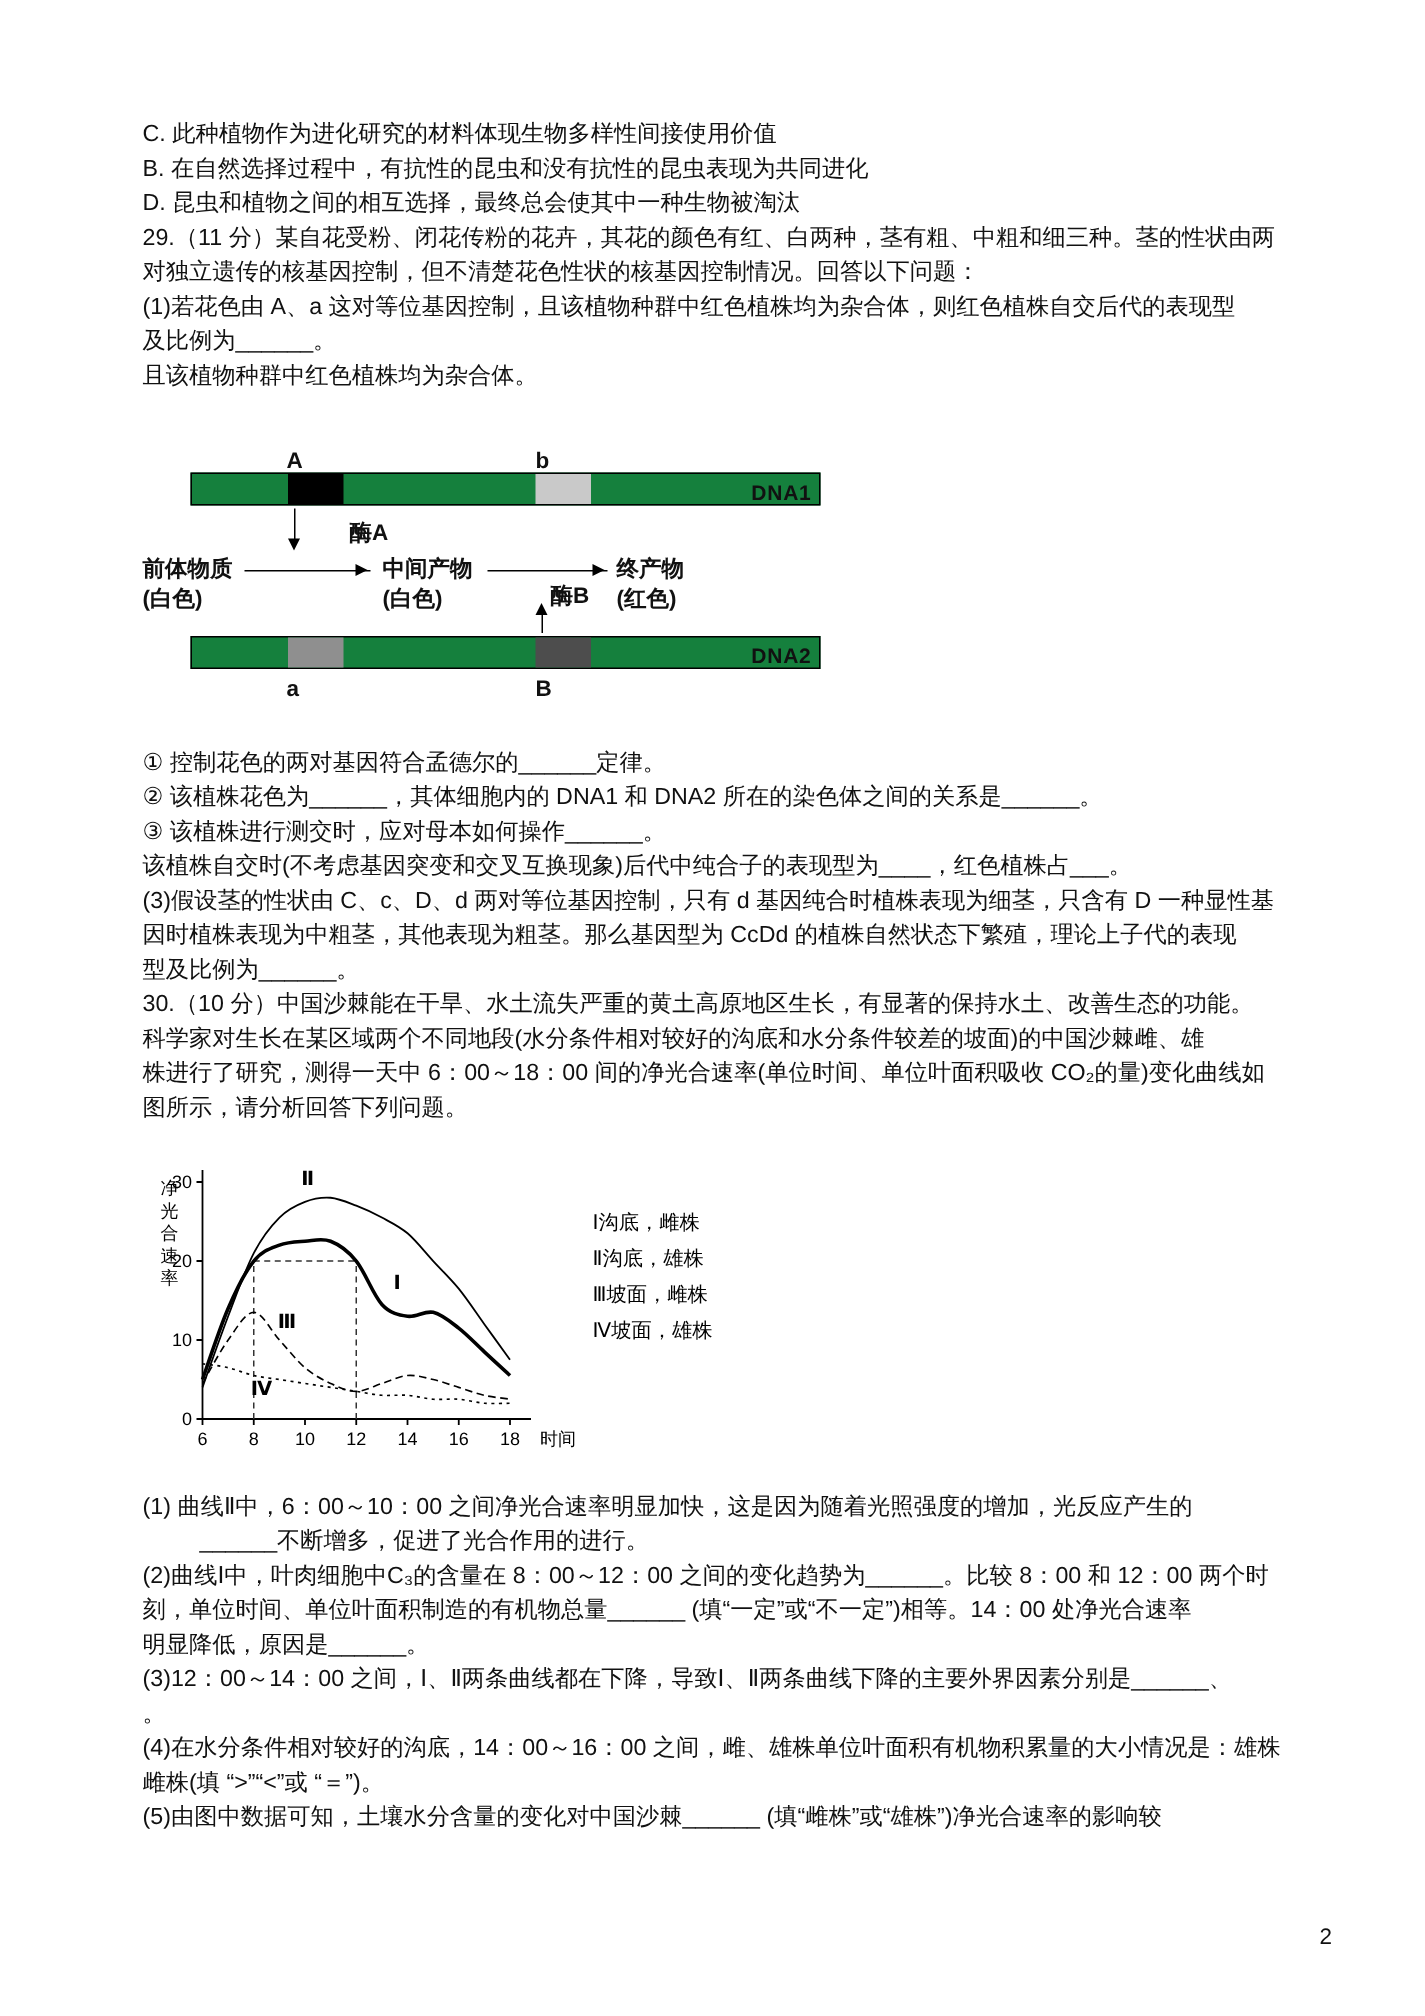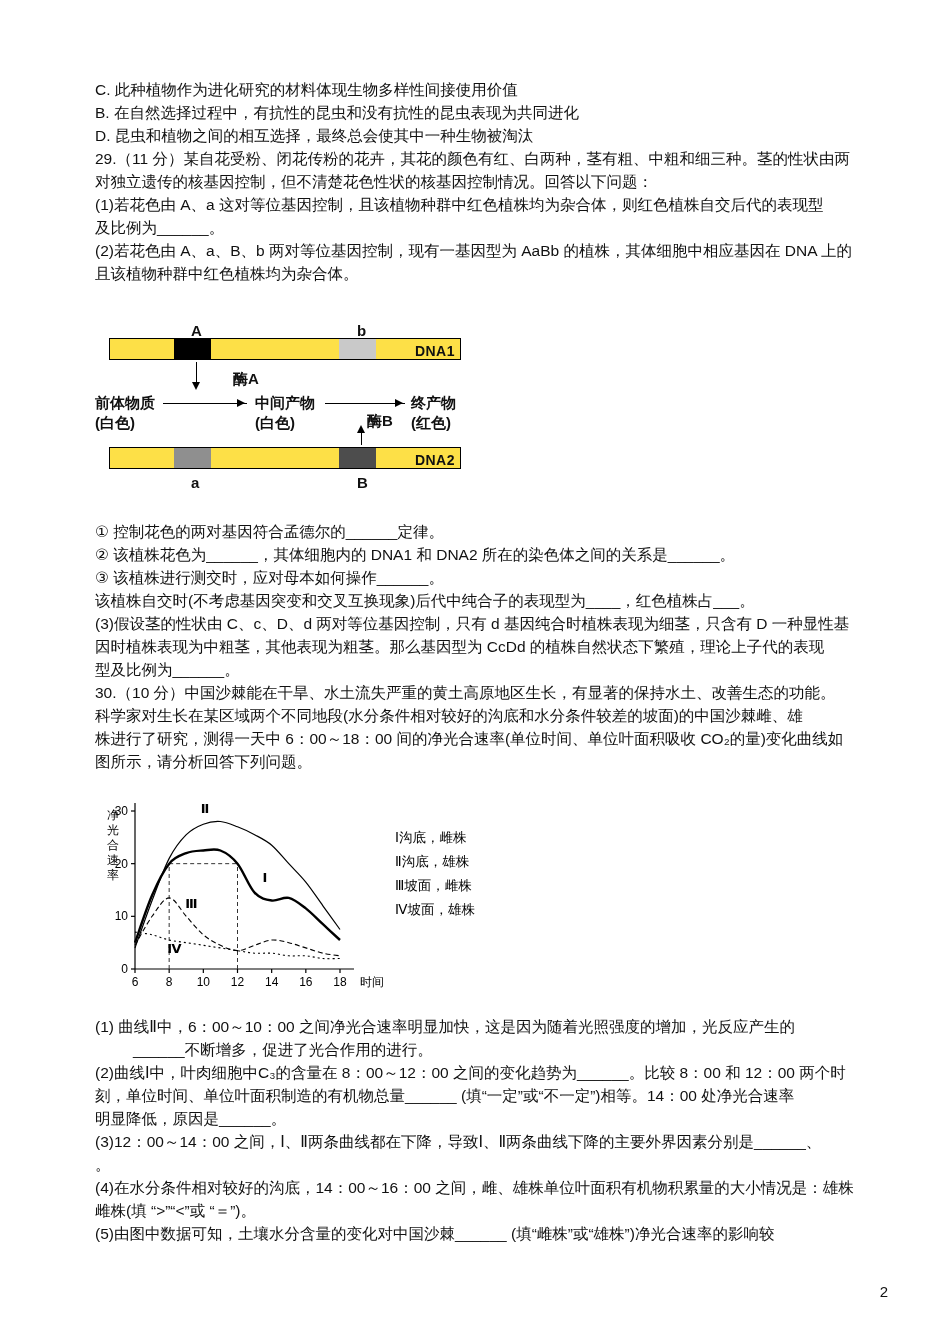--- a/index.html
+++ b/index.html
@@ -4,21 +4,21 @@
 <style>
   html,body{margin:0;padding:0;background:#ffffff;}
   .page{position:relative;width:950px;height:1344px;background:#ffffff;overflow:hidden;
         font-family:"Liberation Sans","DejaVu Sans",sans-serif;color:#111;}
   .content{position:absolute;left:95px;top:78px;width:770px;font-size:15.5px;line-height:23px;}
   p.line{margin:0;white-space:nowrap;text-align:left;}
   p.indent{padding-left:38px;}
 
   
   .diagram{position:relative;width:475px;height:175px;margin:34px 0 26px 0;font-size:15px;}
-  .dna-bar{position:absolute;left:14px;width:352px;height:22px;border:1.3px solid #000;background:#fde047;box-sizing:border-box;}
+  .dna-bar{position:absolute;left:32px;width:420px;height:22px;border:1.3px solid #000;background:#15803d;box-sizing:border-box;}
   .dna1{top:19px;}
   .dna2{top:128px;}
   .gene-box{position:absolute;top:0;bottom:0;width:37px;}
   .pos1{left:64px;}
   .pos2{left:229px;}
   .dna-name{position:absolute;right:5px;top:1px;font-weight:bold;font-size:14px;letter-spacing:.5px;}
   .gene-top{position:absolute;top:0;font-weight:bold;}
   .gene-bottom{position:absolute;top:152px;font-weight:bold;}
   .gA{left:96px;} .gb{left:262px;} .ga{left:96px;} .gB{left:262px;}
 
@@ -62,21 +62,20 @@
 <div class="page">
   <div class="content">
 
     <p class="line">C. 此种植物作为进化研究的材料体现生物多样性间接使用价值</p>
     <p class="line">B. 在自然选择过程中，有抗性的昆虫和没有抗性的昆虫表现为共同进化</p>
     <p class="line">D. 昆虫和植物之间的相互选择，最终总会使其中一种生物被淘汰</p>
     <p class="line">29.（11 分）某自花受粉、闭花传粉的花卉，其花的颜色有红、白两种，茎有粗、中粗和细三种。茎的性状由两</p>
     <p class="line">对独立遗传的核基因控制，但不清楚花色性状的核基因控制情况。回答以下问题：</p>
     <p class="line">(1)若花色由 A、a 这对等位基因控制，且该植物种群中红色植株均为杂合体，则红色植株自交后代的表现型</p>
     <p class="line">及比例为______。</p>
-    <p class="line">(2)若花色由 A、a、B、b 两对等位基因控制，现有一基因型为 AaBb 的植株，其体细胞中相应基因在 DNA 上的</p>
     <p class="line">且该植物种群中红色植株均为杂合体。</p>
 
     <div class="diagram">
       <span class="gene-top gA">A</span>
       <span class="gene-top gb">b</span>
 
       <div class="dna-bar dna1">
         <div class="gene-box pos1" style="background: rgb(0, 0, 0);"></div>
         <div class="gene-box pos2" style="background: rgb(201, 201, 201);"></div>
         <span class="dna-name">DNA1</span>

